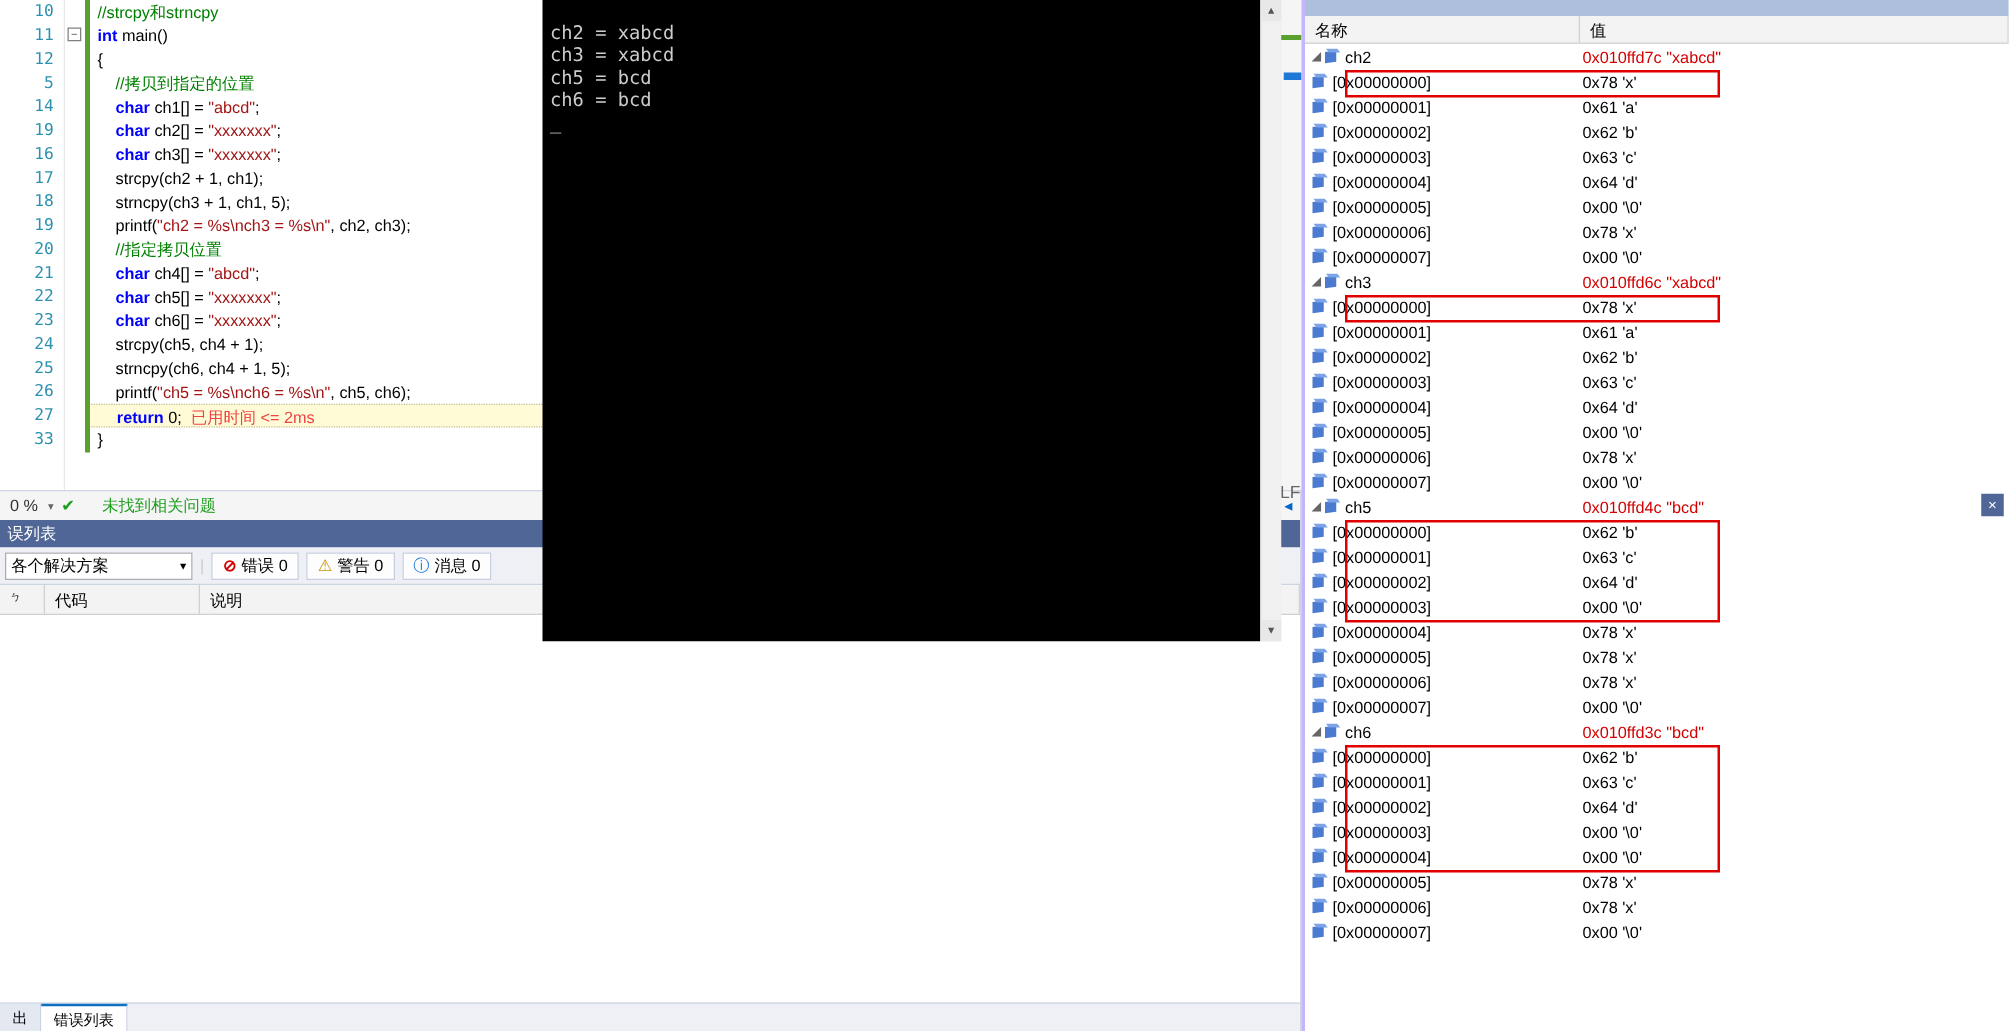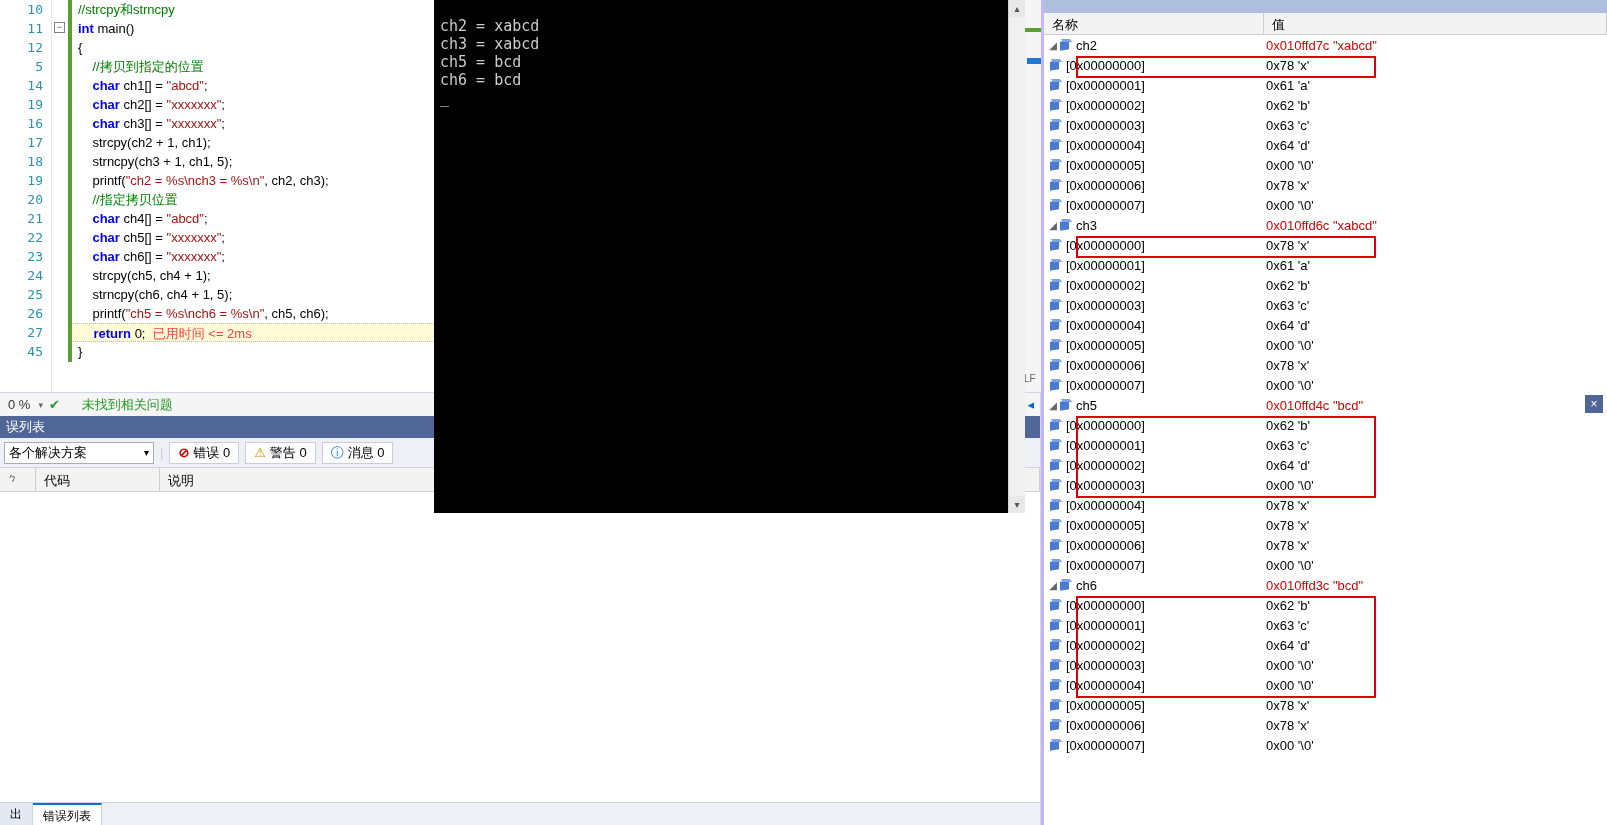--- a/index.html
+++ b/index.html
@@ -50,21 +50,21 @@
 
 #console { position:absolute; left:434px; top:0; width:574px; height:513px; background:#000; color:#cccccc; font-family:Consolas,monospace; font-size:15px; padding:17px 6px; line-height:18px; white-space:pre; z-index:5; }
 #console-scroll { position:absolute; left:1008px; top:0; width:17px; height:513px; background:#f0f0f0; border-left:1px solid #d4d4d4; z-index:5; }
 #console-scroll .up,#console-scroll .dn { height:17px; background:#e8e8e8; text-align:center; font-size:10px; line-height:17px; color:#555; }
 #console-scroll .dn { position:absolute; bottom:0; width:100%; }
 
 
 #edit-vsb { position:absolute; left:1023px; top:0; width:18px; height:392px; background:#f5f5f5; z-index:2; }
 #edit-vsb .mark1 { position:absolute; top:28px; width:18px; height:4px; background:#5aa02c; }
 #edit-vsb .mark2 { position:absolute; top:58px; width:14px; right:0; height:6px; background:#1e78d7; }
-#lf-badge { position:absolute; left:1024px; top:373px; font-size:10px; color:#666; z-index:3;}
+#lf-badge { position:absolute; left:1024px; top:385px; font-size:14px; color:#666; z-index:3;}
 
 
 #watch { flex:1; height:100%; display:flex; flex-direction:column; border-left:3px solid #c4b5fd; background:#fff; }
 #watch-topstrip { height:13px; background:#aebfdd; }
 #watch-head { height:22px; background:#f3f3f3; border-bottom:1px solid #d0d0d0; display:flex; font-size:12px; }
 #watch-head .wc { padding:3px 8px; border-right:1px solid #d0d0d0; }
 #watch-body { flex:1; overflow:hidden; font-size:13px; }
 .wr { height:20px; display:flex; align-items:center; }
 .wr .name { width:220px; display:flex; align-items:center; padding-left:4px; white-space:nowrap; }
 .wr .val { flex:1; padding-left:2px; white-space:nowrap; color:#000; }
@@ -99,21 +99,21 @@
           <div class="gn">18</div>
           <div class="gn">19</div>
           <div class="gn">20</div>
           <div class="gn">21</div>
           <div class="gn">22</div>
           <div class="gn">23</div>
           <div class="gn">24</div>
           <div class="gn">25</div>
           <div class="gn">26</div>
           <div class="gn">27</div>
-          <div class="gn">45</div>
+          <div class="gn">33</div>
         </div>
       <div id="fold-col">
         <div class="fold-box" style="top:22px">−</div>
       </div>
       <div id="code">
         <div id="green-bar"></div>
       <div class="cl"><span class="cm">//strcpy和strncpy</span></div>
           <div class="cl"><span class="kw">int</span> main()</div>
           <div class="cl">{</div>
           <div class="cl">    <span class="cm">//拷贝到指定的位置</span></div>

